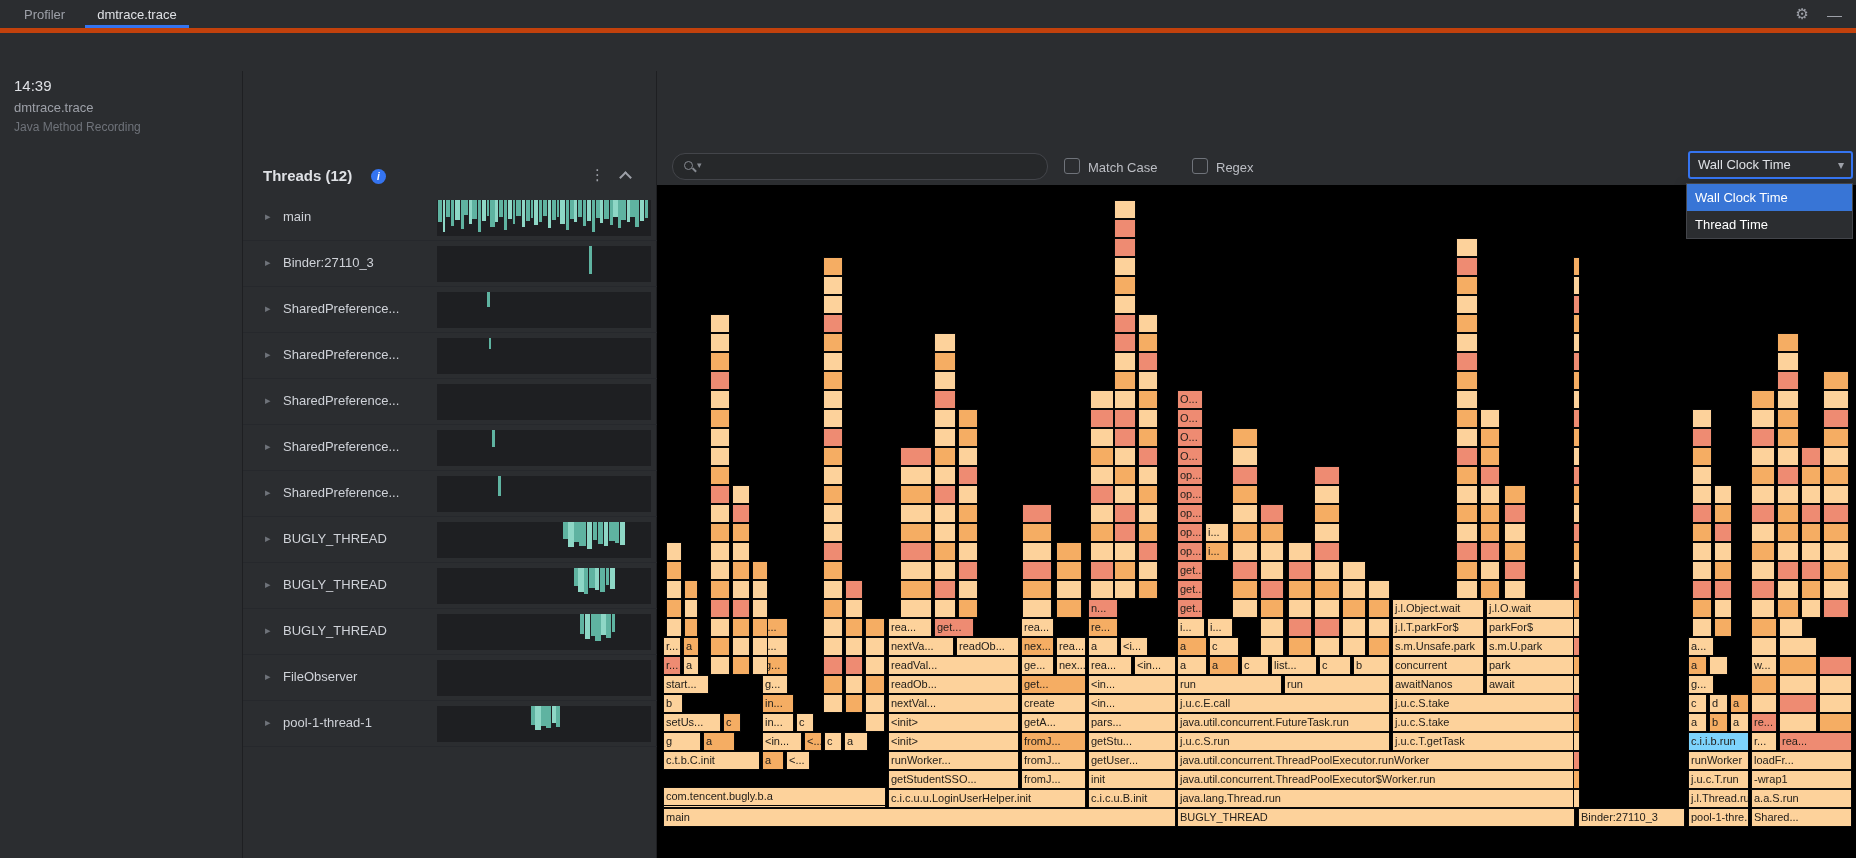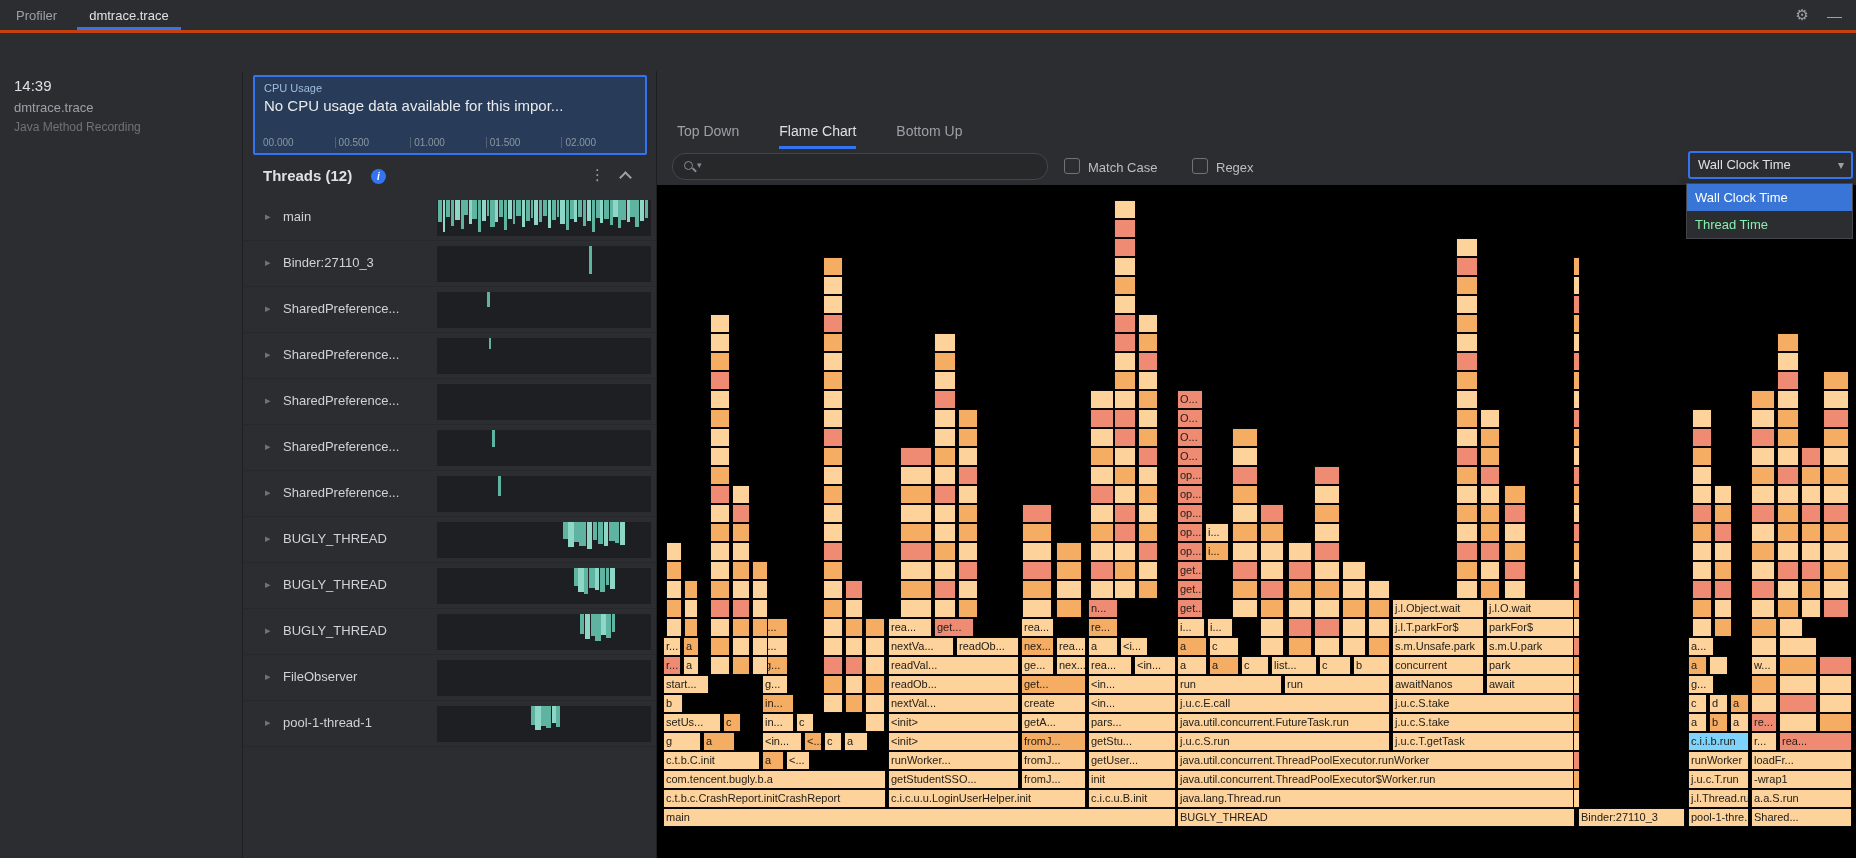--- a/index.html
+++ b/index.html
@@ -4,21 +4,21 @@
 <style>
   * { margin:0; padding:0; box-sizing:border-box; }
   html,body { background:#1e1f22; }
   #app {
     position:relative; width:1856px; height:858px; overflow:hidden;
     background:#2b2d30; color:#dfe1e5;
     font-family:"Liberation Sans","DejaVu Sans",sans-serif; font-size:13px;
   }
   
   .titlebar { position:absolute; left:0; top:0; width:100%; height:33px;
-    background:#2b2d30; border-bottom:3px solid #c2410c; display:flex; align-items:stretch; }
+    background:#2b2d30; border-bottom:5px solid #c2410c; display:flex; align-items:stretch;padding-left:8px; }
   .tb-tabs { display:flex; align-items:stretch; }
   .tb-tab { padding:0 16px; display:flex; align-items:center; color:#9da0a8; position:relative; cursor:default; }
   .tb-tab.active { color:#dfe1e5; }
   .tb-tab.active::after { content:""; position:absolute; left:4px; right:4px; bottom:0; height:3px; background:#3574f0; }
   .tb-right { margin-left:auto; display:flex; align-items:center; gap:18px; padding-right:14px; color:#9da0a8; }
   .tb-right .glyph { font-size:15px; cursor:pointer; }
   
   .toolbar { position:absolute; left:0; top:33px; width:100%; height:38px;
     background:#2b2d30; border-bottom:1px solid #1e1f22; }
   .sessions-label { position:absolute; left:14px; top:13px; font-size:11px; letter-spacing:1px; color:#8f939b; }
@@ -83,21 +83,21 @@
   .cbx.rx { left:535px; }
   .cbl { position:absolute; top:11px; font-size:13px; color:#bcbec4; cursor:pointer; }
   .cbl.mc { left:431px; }
   .cbl.rx { left:559px; }
   .combo { position:absolute; left:1031px; top:2px; width:165px; height:28px;
     background:#2b2d30; border:2px solid #3574f0; border-radius:3px; cursor:pointer; z-index:41; }
   .combo-text { position:absolute; left:8px; top:4px; font-size:13px; color:#dfe1e5; }
   .combo-arrow { position:absolute; right:7px; top:5px; color:#9da0a8; font-size:12px; }
   .dd-popup { position:absolute; left:1029px; top:112px; width:167px; z-index:40;
     background:#2b2d30; border:1px solid #43454a; box-shadow:0 4px 10px rgba(0,0,0,.5); }
-  .dd-item { height:27px; line-height:27px; padding-left:8px; font-size:13px; color:#86efac; cursor:pointer; }
+  .dd-item { height:27px; line-height:27px; padding-left:8px; font-size:13px; color:#ffffff; cursor:pointer; }
   .dd-item.sel { background:#3875d6; color:#ffffff; }
   
   .flame { position:absolute; left:0; top:114px; width:1199px; height:673px; background:#000; overflow:hidden; }
   .fbox { position:absolute; height:19px; border:1px solid #070707; font-size:11px; line-height:16px;
     color:#24201b; padding:0 2px; overflow:hidden; white-space:nowrap; cursor:pointer; }
 </style>
 </head>
 <body>
 
 <div id="app">
@@ -116,31 +116,20 @@
 
   <div class="left-panel">
     <div class="session-item">
       <div class="session-time">14:39</div>
       <div class="session-name">dmtrace.trace</div>
       <div class="session-kind">Java Method Recording</div>
     </div>
   </div>
 
   <div class="mid-panel">
-    <div class="cpu-card">
-      <div class="cpu-title">CPU Usage</div>
-      <div class="cpu-msg">No CPU usage data available for this impor...</div>
-      <div class="cpu-ticks">
-          <div class="tick">00.000</div>
-          <div class="tick tline">00.500</div>
-          <div class="tick tline">01.000</div>
-          <div class="tick tline">01.500</div>
-          <div class="tick tline">02.000</div>
-        </div>
-    </div>
     <div class="threads-header">
       <span class="threads-title">Threads (12)</span>
       <span class="info-dot">i</span>
       <span class="th-kebab">⋮</span>
       <span class="th-collapse"></span>
     </div>
     <div>
         <div class="thread-row" style="top: 124px;">
           <div class="tri">▸</div>
           <div class="tname">main</div>
@@ -293,25 +282,20 @@
             <div class="bar" style="left: 48.8%; width: 2%; height: 56%;"></div>
             <div class="bar" style="left: 51%; width: 2.4%; height: 62%;"></div>
             <div class="bar lt" style="left: 53.6%; width: 1.8%; height: 48%;"></div>
             <div class="bar" style="left: 55.6%; width: 2%; height: 58%;"></div>
           </div>
         </div>
       </div>
   </div>
 
   <div class="right-panel">
-    <div class="vtabs">
-        <div class="ptab">Top Down</div>
-        <div class="ptab active">Flame Chart</div>
-        <div class="ptab">Bottom Up</div>
-      </div>
 
     <div class="filter-row">
       <div class="search-box">
         <span class="lens"></span>
         <span class="lens-arrow">▾</span>
         <input class="search-input" placeholder="" style="">
       </div>
       <span class="cbx mc"></span>
       <span class="cbl mc">Match Case</span>
       <span class="cbx rx"></span>
@@ -328,21 +312,21 @@
           <div class="fbox" style="left: 520px; top: 623px; width: 398px; background: rgb(253, 210, 155);">BUGLY_THREAD</div>
           <div class="fbox" style="left: 921px; top: 623px; width: 107px; background: rgb(253, 210, 155);">Binder:27110_3</div>
           <div class="fbox" style="left: 1031px; top: 623px; width: 61px; background: rgb(253, 210, 155);">pool-1-thre...</div>
           <div class="fbox" style="left: 1094px; top: 623px; width: 101px; background: rgb(253, 210, 155);">Shared...</div>
           <div class="fbox" style="left: 6px; top: 604px; width: 223px; background: rgb(253, 210, 155);">c.t.b.c.CrashReport.initCrashReport</div>
           <div class="fbox" style="left: 231px; top: 604px; width: 198px; background: rgb(253, 210, 155);">c.i.c.u.u.LoginUserHelper.init</div>
           <div class="fbox" style="left: 431px; top: 604px; width: 88px; background: rgb(253, 210, 155);">c.i.c.u.B.init</div>
           <div class="fbox" style="left: 520px; top: 604px; width: 398px; background: rgb(253, 210, 155);">java.lang.Thread.run</div>
           <div class="fbox" style="left: 1031px; top: 604px; width: 61px; background: rgb(253, 210, 155);">j.l.Thread.run</div>
           <div class="fbox" style="left: 1094px; top: 604px; width: 101px; background: rgb(253, 210, 155);">a.a.S.run</div>
-          <div class="fbox" style="left: 6px; top: 585px; width: 223px; background: rgb(253, 210, 155);">com.tencent.bugly.b.a</div>
+          <div class="fbox" style="left: 6px; top: 602px; width: 223px; background: rgb(253, 210, 155);">com.tencent.bugly.b.a</div>
           <div class="fbox" style="left: 231px; top: 585px; width: 131px; background: rgb(253, 210, 155);">getStudentSSO...</div>
           <div class="fbox" style="left: 364px; top: 585px; width: 65px; background: rgb(253, 210, 155);">fromJ...</div>
           <div class="fbox" style="left: 431px; top: 585px; width: 88px; background: rgb(253, 210, 155);">init</div>
           <div class="fbox" style="left: 520px; top: 585px; width: 398px; background: rgb(253, 210, 155);">java.util.concurrent.ThreadPoolExecutor$Worker.run</div>
           <div class="fbox" style="left: 1031px; top: 585px; width: 61px; background: rgb(253, 210, 155);">j.u.c.T.run</div>
           <div class="fbox" style="left: 1094px; top: 585px; width: 101px; background: rgb(253, 210, 155);">-wrap1</div>
           <div class="fbox" style="left: 6px; top: 566px; width: 97px; background: rgb(253, 210, 155);">c.t.b.C.init</div>
           <div class="fbox" style="left: 105px; top: 566px; width: 22px; background: rgb(245, 173, 99);">a</div>
           <div class="fbox" style="left: 129px; top: 566px; width: 24px; background: rgb(253, 210, 155);">&lt;...</div>
           <div class="fbox" style="left: 231px; top: 566px; width: 131px; background: rgb(253, 210, 155);">runWorker...</div>

